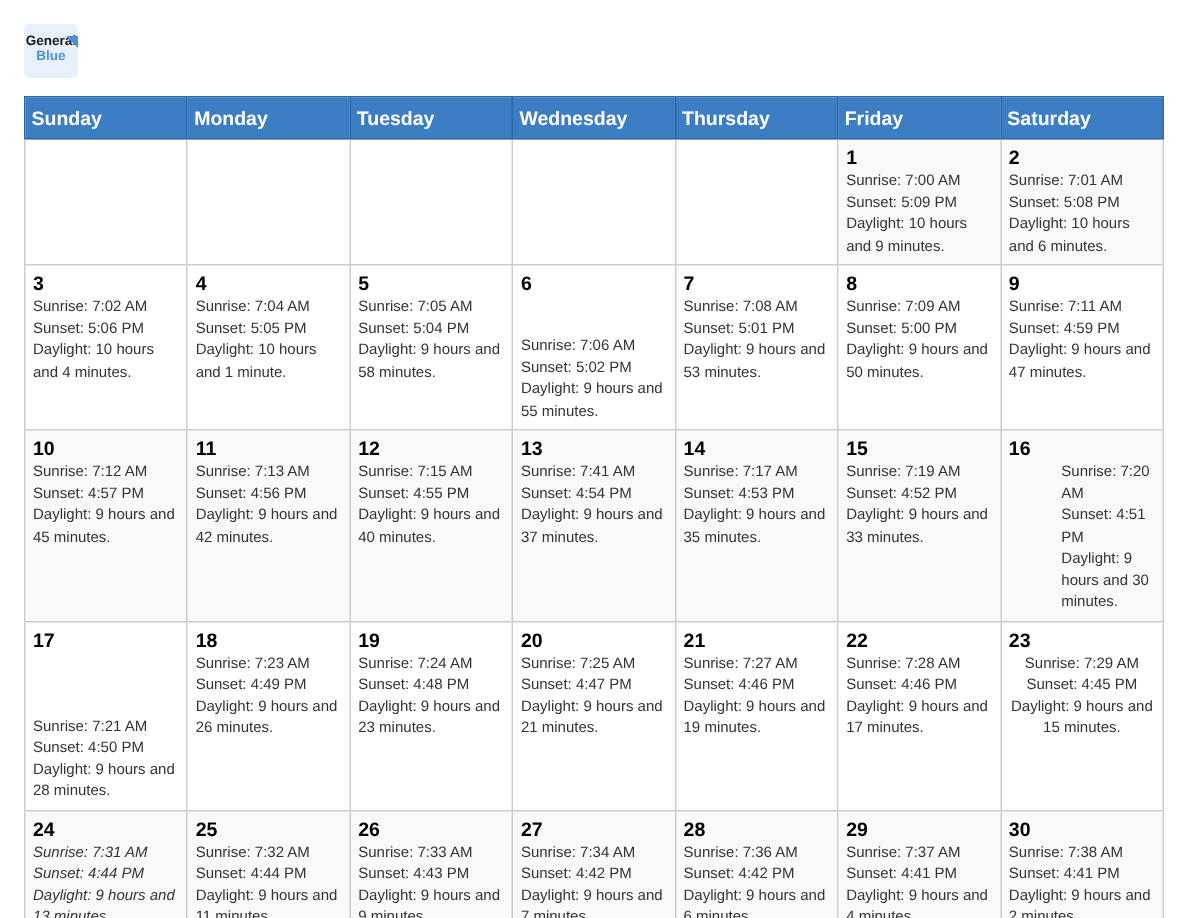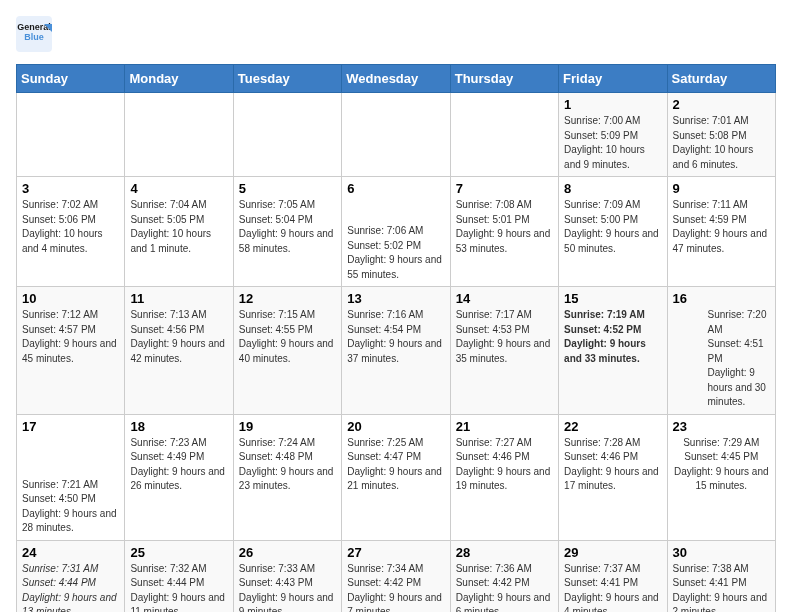--- a/index.html
+++ b/index.html
@@ -192,33 +192,33 @@
 Daylight: 9 hours and 42 minutes.</div>
         </td>
         <td>
           <span class="day-number">12</span>
           <div class="day-info" style="white-space: pre-line;">Sunrise: 7:15 AM
 Sunset: 4:55 PM
 Daylight: 9 hours and 40 minutes.</div>
         </td>
         <td>
           <span class="day-number">13</span>
-          <div class="day-info" style="white-space: pre-line;">Sunrise: 7:16 AM
+          <div class="day-info" style="white-space: pre-line;">Sunrise: 7:41 AM
 Sunset: 4:54 PM
 Daylight: 9 hours and 37 minutes.</div>
         </td>
         <td>
           <span class="day-number">14</span>
           <div class="day-info" style="white-space: pre-line;">Sunrise: 7:17 AM
 Sunset: 4:53 PM
 Daylight: 9 hours and 35 minutes.</div>
         </td>
         <td>
           <span class="day-number">15</span>
-          <div class="day-info" style="white-space: pre-line; font-weight: bold;">Sunrise: 7:19 AM
+          <div class="day-info" style="white-space: pre-line;">Sunrise: 7:19 AM
 Sunset: 4:52 PM
 Daylight: 9 hours and 33 minutes.</div>
         </td>
         <td>
           <span class="day-number">16</span>
           <div class="day-info" style="white-space: pre-line; margin-left: 35px;">Sunrise: 7:20 AM
 Sunset: 4:51 PM
 Daylight: 9 hours and 30 minutes.</div>
         </td>
       </tr>

